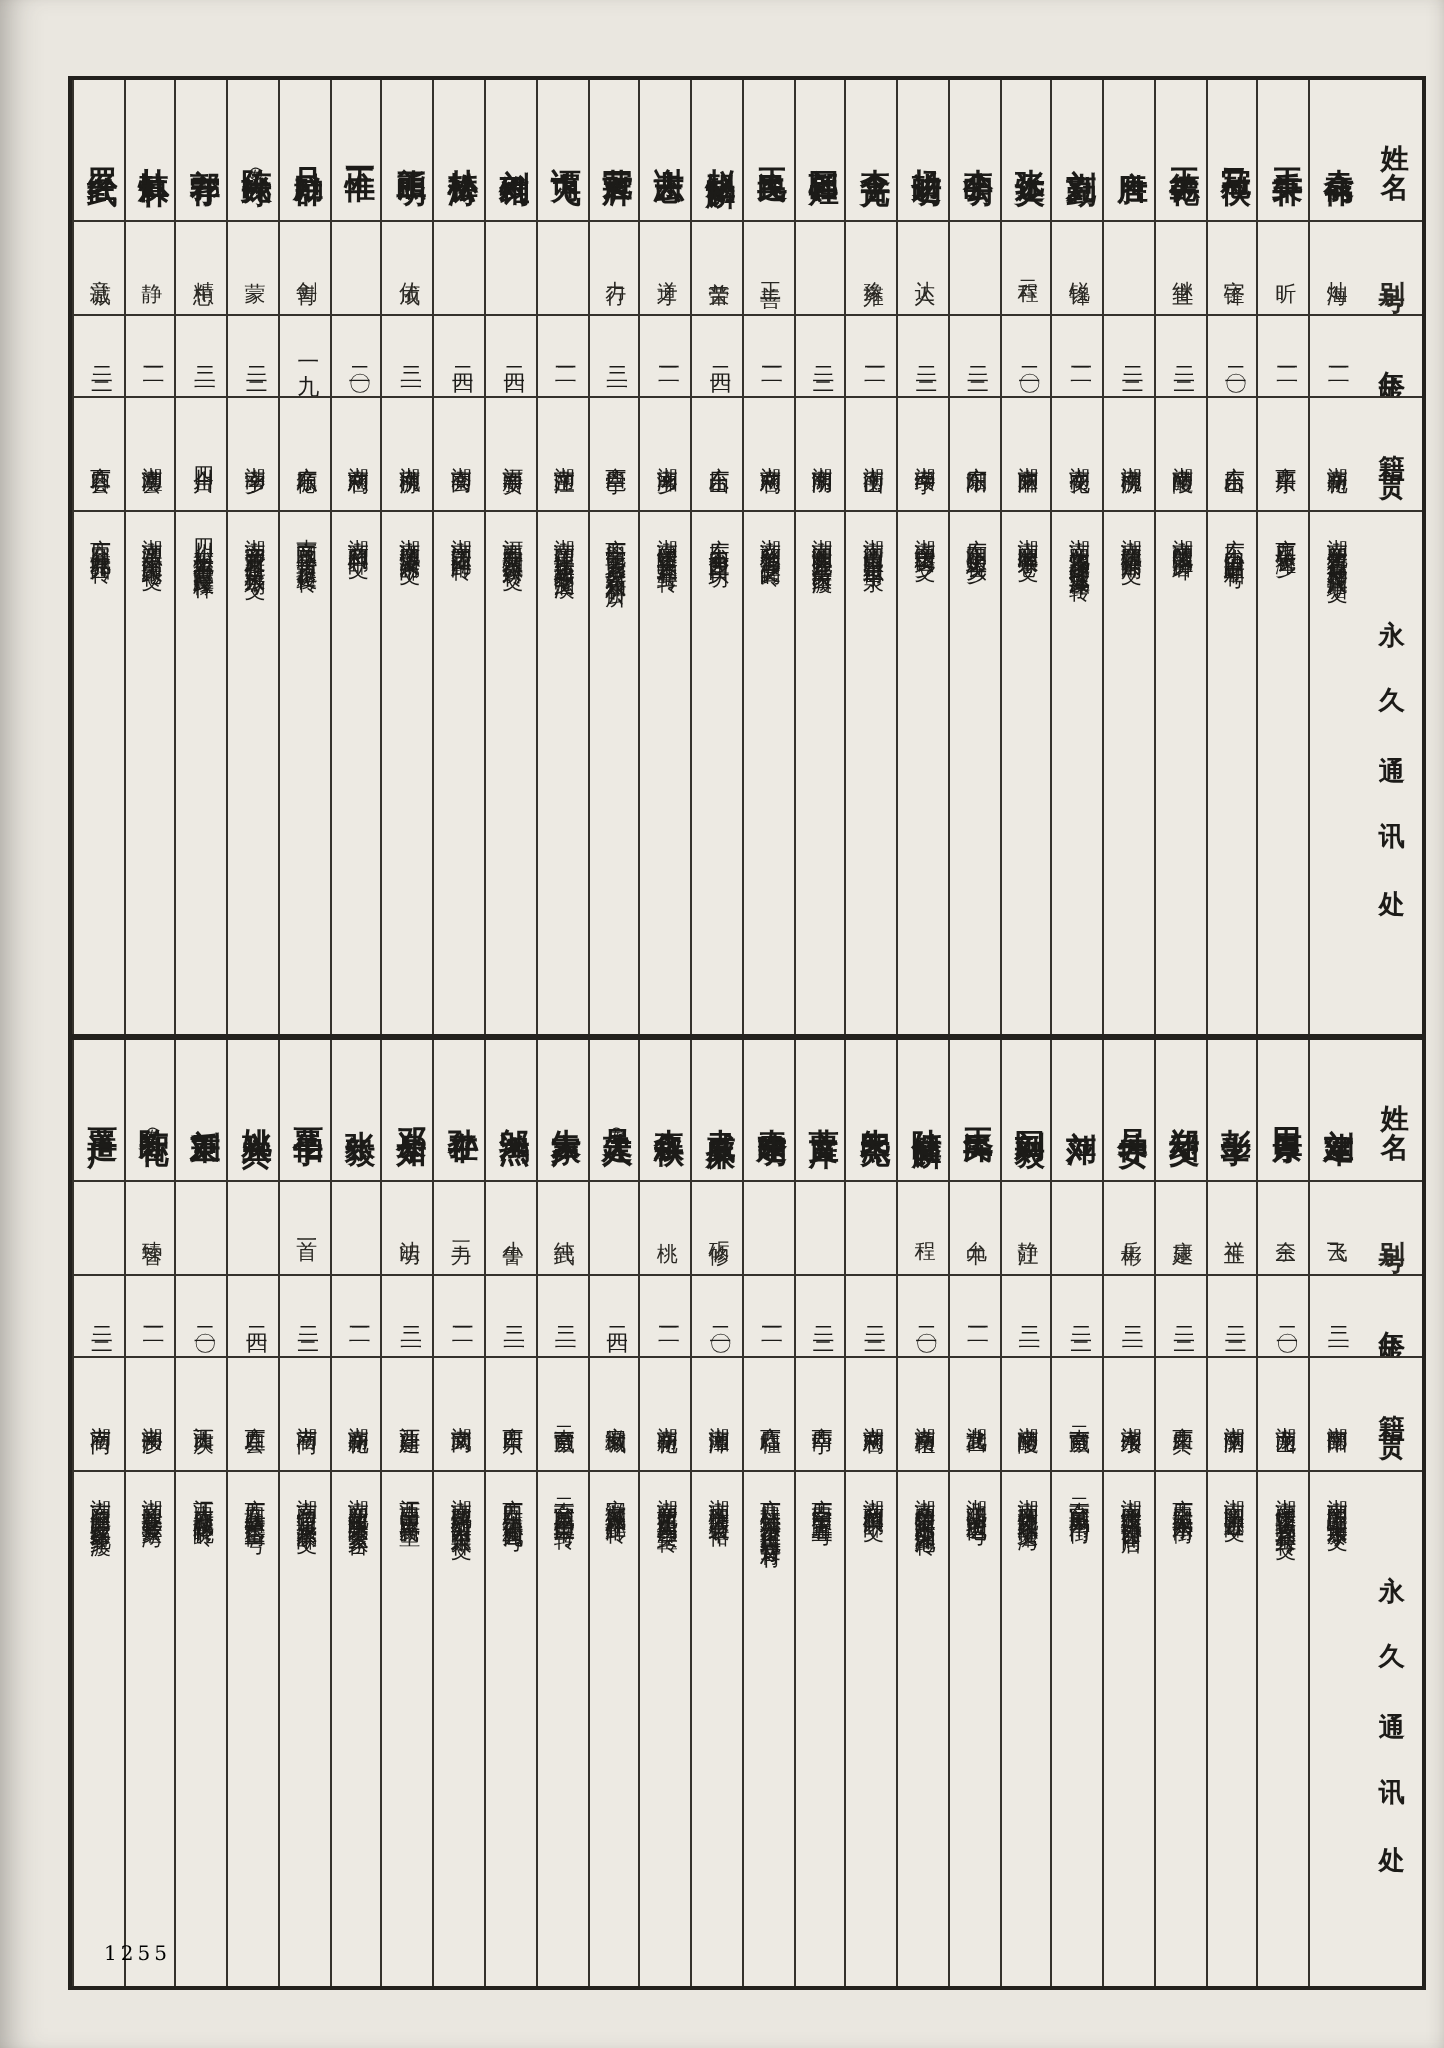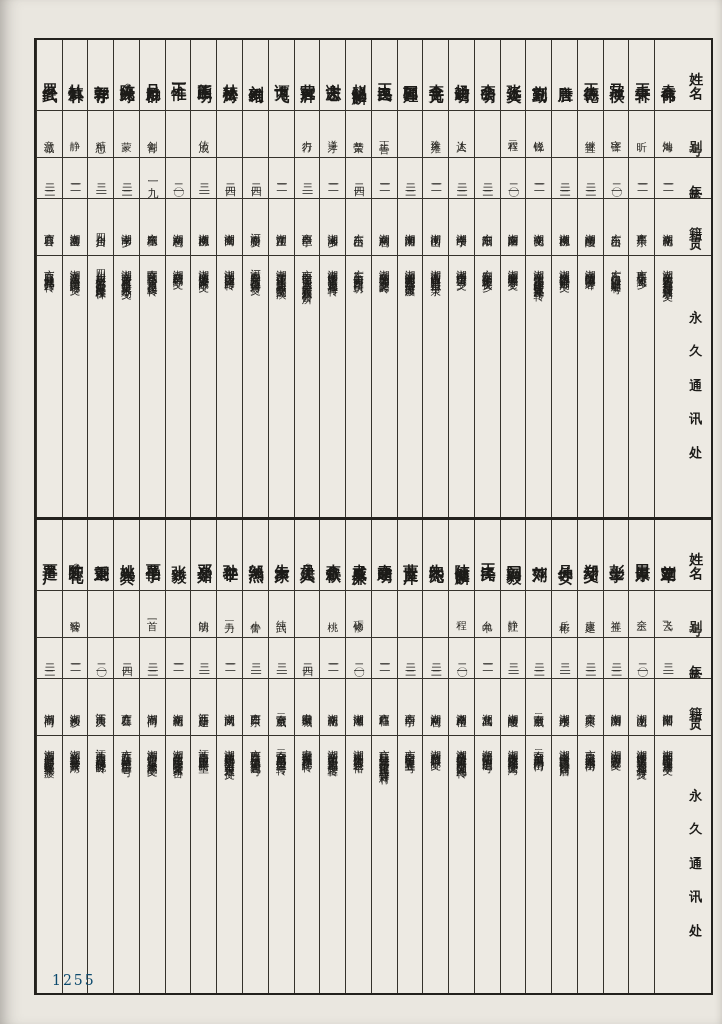--- a/index.html
+++ b/index.html
@@ -48,21 +48,21 @@
   .c-addr .vtxt{font-size:10.5px;letter-spacing:1.5px;}
   .note{font-size:7px;letter-spacing:0;display:inline;}
   .hdr .c-name .vtxt{font-size:14px;letter-spacing:14px;}
   .hdr .c-alias .vtxt{font-size:13px;font-weight:bold;letter-spacing:4px;}
   .hdr .c-age .vtxt{font-size:13px;font-weight:bold;letter-spacing:3px;}
   .hdr .c-native .vtxt{font-size:13px;font-weight:bold;letter-spacing:10px;}
   .hdr .c-addr{align-items:center;padding-top:0;}
   .hdr .c-addr .vtxt{font-size:13px;font-weight:bold;letter-spacing:34px;}
   .pageno{
     position:absolute;left:52px;top:972px;
-    font-size:14px;letter-spacing:2px;color:#0c4a6e;
+    font-size:10px;letter-spacing:2px;color:#000000;
     font-family:"DejaVu Serif",serif;
   }
 </style>
 </head>
 <body>
 
 <div class="sheet">
 
   <div class="tbl top">
     <div class="col hdr">

